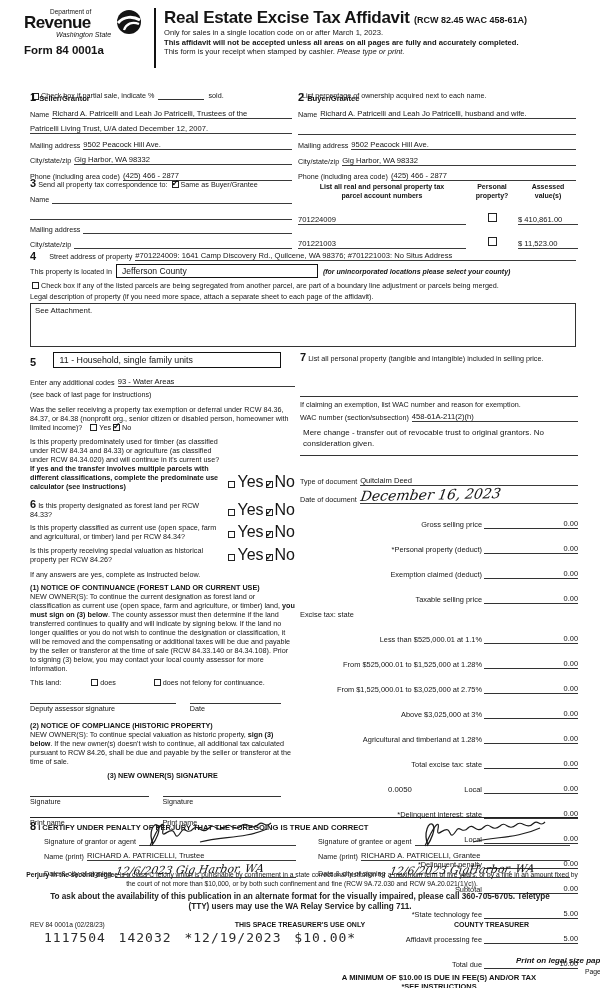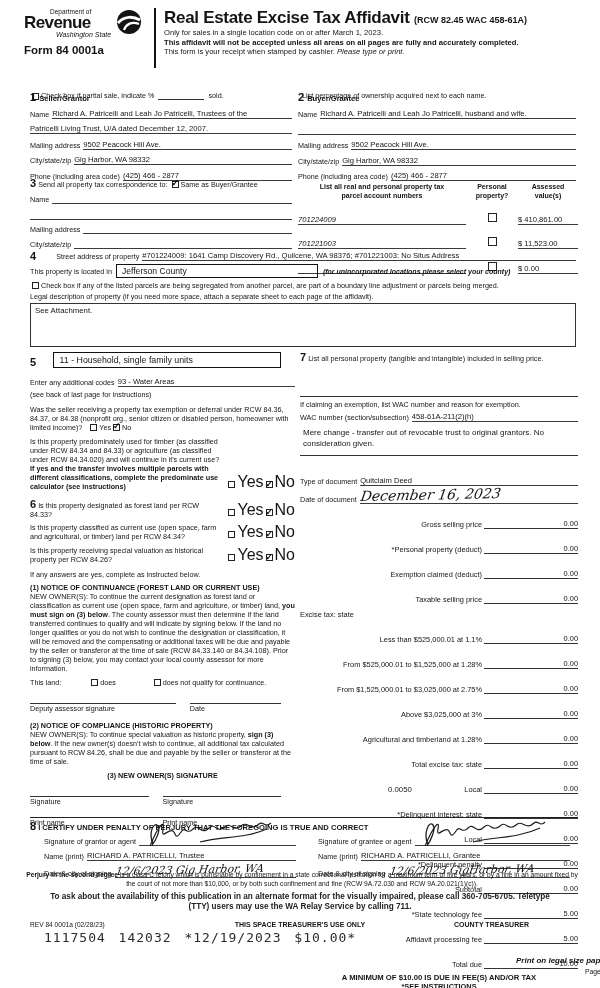--- a/index.html
+++ b/index.html
@@ -43,21 +43,21 @@
   .sec2{position:absolute;top:92px;left:298px;width:278px;}
   .shead .num{margin-right:3px;}
   .shead{font-size:7.6px;font-weight:bold;}
   
   .sec3{position:absolute;top:178px;left:30px;width:262px;}
   
   .parcels{position:absolute;top:183px;left:298px;width:280px;}
   .phead{display:flex;font-size:7px;font-weight:bold;text-align:center;line-height:8.5px;}
   .pc1{width:168px;}.pc2{width:52px;}.pc3{width:60px;}
   .prow{display:flex;align-items:flex-end;margin-top:6.5px;}
-  .prow .pnum{width:168px;font-style:italic;}
+  .prow .pnum{width:168px;}
   .prow .pcb{width:52px;text-align:center;}
   .prow .pval{width:60px;}
   
   .sec4{position:absolute;top:251px;left:30px;width:546px;}
   .countybox{display:inline-block;border:1.4px solid #111;padding:1px 5px;font-size:8.6px;
              width:202px;min-height:13px;vertical-align:middle;}
   .s4row2{display:flex;align-items:center;margin-top:3px;}
   .s4note{font-size:7px;font-weight:bold;font-style:italic;margin-left:5px;white-space:nowrap;}
   .legalbox{border:1.6px solid #333;height:44px;margin-top:2px;padding:2px 4px;font-size:7.8px;}
   
@@ -219,31 +219,26 @@
     <div class="prow">
       <span class="pnum fill">701224009</span>
       <span class="pcb"><span class="cb" style="width:9px;height:9px;"></span></span>
       <span class="pval fill">$ 410,861.00</span>
     </div>
     <div class="prow">
       <span class="pnum fill">701221003</span>
       <span class="pcb"><span class="cb" style="width:9px;height:9px;"></span></span>
       <span class="pval fill">$ 11,523.00</span>
     </div>
-    <div class="prow">
-      <span class="pnum fill"></span>
-      <span class="pcb"><span class="cb" style="width:9px;height:9px;"></span></span>
-      <span class="pval fill">$ 0.00</span>
-    </div>
   </div>
 
   <div class="sec4">
     <div class="frow" style="margin-top:0;">
       <span class="num">4</span>
-      <span class="lbl" style="margin-left:20px;">Street address of property</span>
+      <span class="lbl" style="margin-left:13px;">Street address of property</span>
       <span class="fill grow">#701224009: 1641 Camp Discovery Rd., Quilcene, WA  98376; #701221003: No Situs Address</span>
     </div>
     <div class="s4row2">
       <span class="lbl" style="margin-right:4px;">This property is located in</span>
       <span class="countybox">Jefferson County</span>
       <span class="s4note">(for unincorporated locations please select your county)</span>
     </div>
     <div class="lbl" style="margin-top:3px;"><span class="cb"></span><span>Check box if any of the listed parcels are being segregated from another parcel, are part of a boundary line adjustment or parcels being merged.</span></div>
     <div class="lbl" style="margin-top:2px;">Legal description of property (if you need more space, attach a separate sheet to each page of the affidavit).</div>
     <div class="legalbox">See Attachment.</div>
@@ -281,21 +276,21 @@
       <span class="yn"><span class="cb"></span><span>Yes</span><span class="cb ck"></span><span>No</span></span>
     </div>
     <div class="qtext" style="margin-top:6px;">If any answers are yes, complete as instructed below.</div>
     <div class="qtext b" style="margin-top:4px;">(1) NOTICE OF CONTINUANCE (FOREST LAND OR CURRENT USE)</div>
     <div class="qtext">
       <span>NEW OWNER(S): To continue the current designation as forest land or classification as current use (open space, farm and agriculture, or timber) land, </span><span class="b">you must sign on (3) below</span><span>. The county assessor must then determine if the land transferred continues to qualify and will indicate by signing below. If the land no longer qualifies or you do not wish to continue the designation or classification, it will be removed and the compensating or additional taxes will be due and payable by the seller or transferor at the time of sale (RCW 84.33.140 or 84.34.108). Prior to signing (3) below, you may contact your local county assessor for more information.</span>
     </div>
     <div class="qtext" style="margin-top:5px;">
       <span>This land:</span>
       <span style="margin-left:26px;"><span class="cb"></span><span>does</span></span>
-      <span style="margin-left:34px;"><span class="cb"></span><span>does not qualify for continuance.</span></span>
+      <span style="margin-left:34px;"><span class="cb"></span><span>does not felony for continuance.</span></span>
     </div>
     <div class="ulrow">
       <div class="ulcol w150">
           <div class="ulline"></div>
           <div class="lbl">Deputy assessor signature</div>
         </div>
       <div class="ulcol w95">
           <div class="ulline"></div>
           <div class="lbl">Date</div>
         </div>

